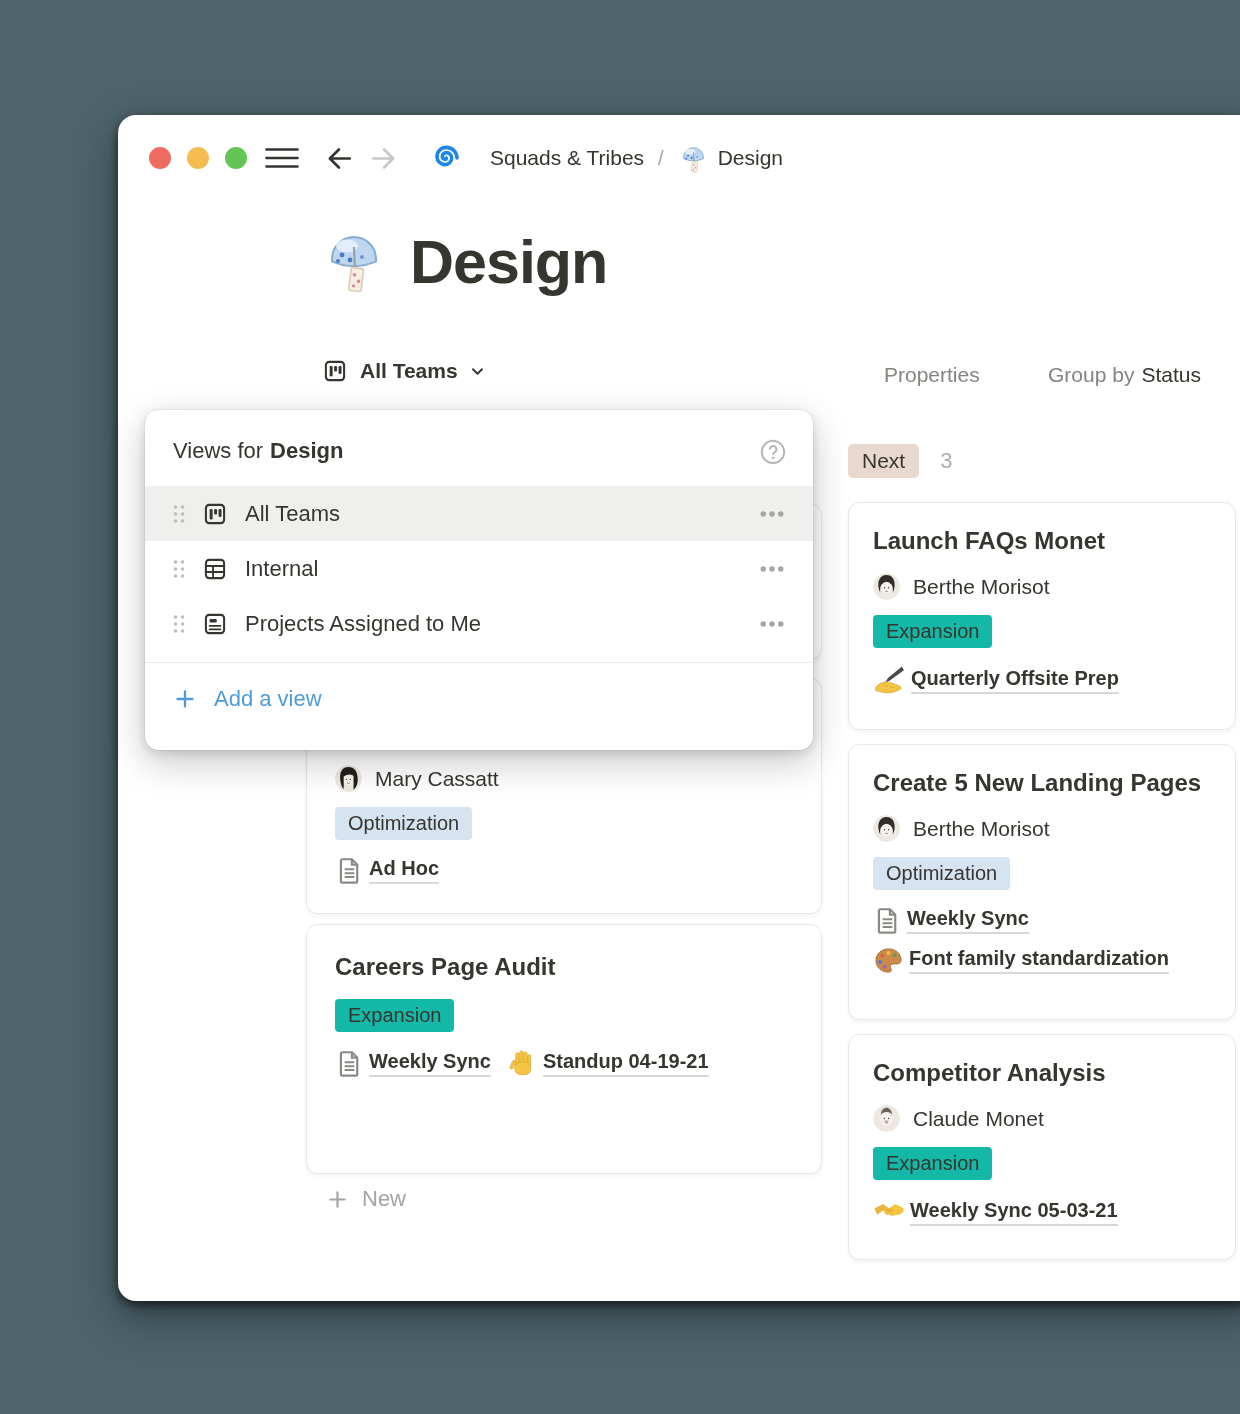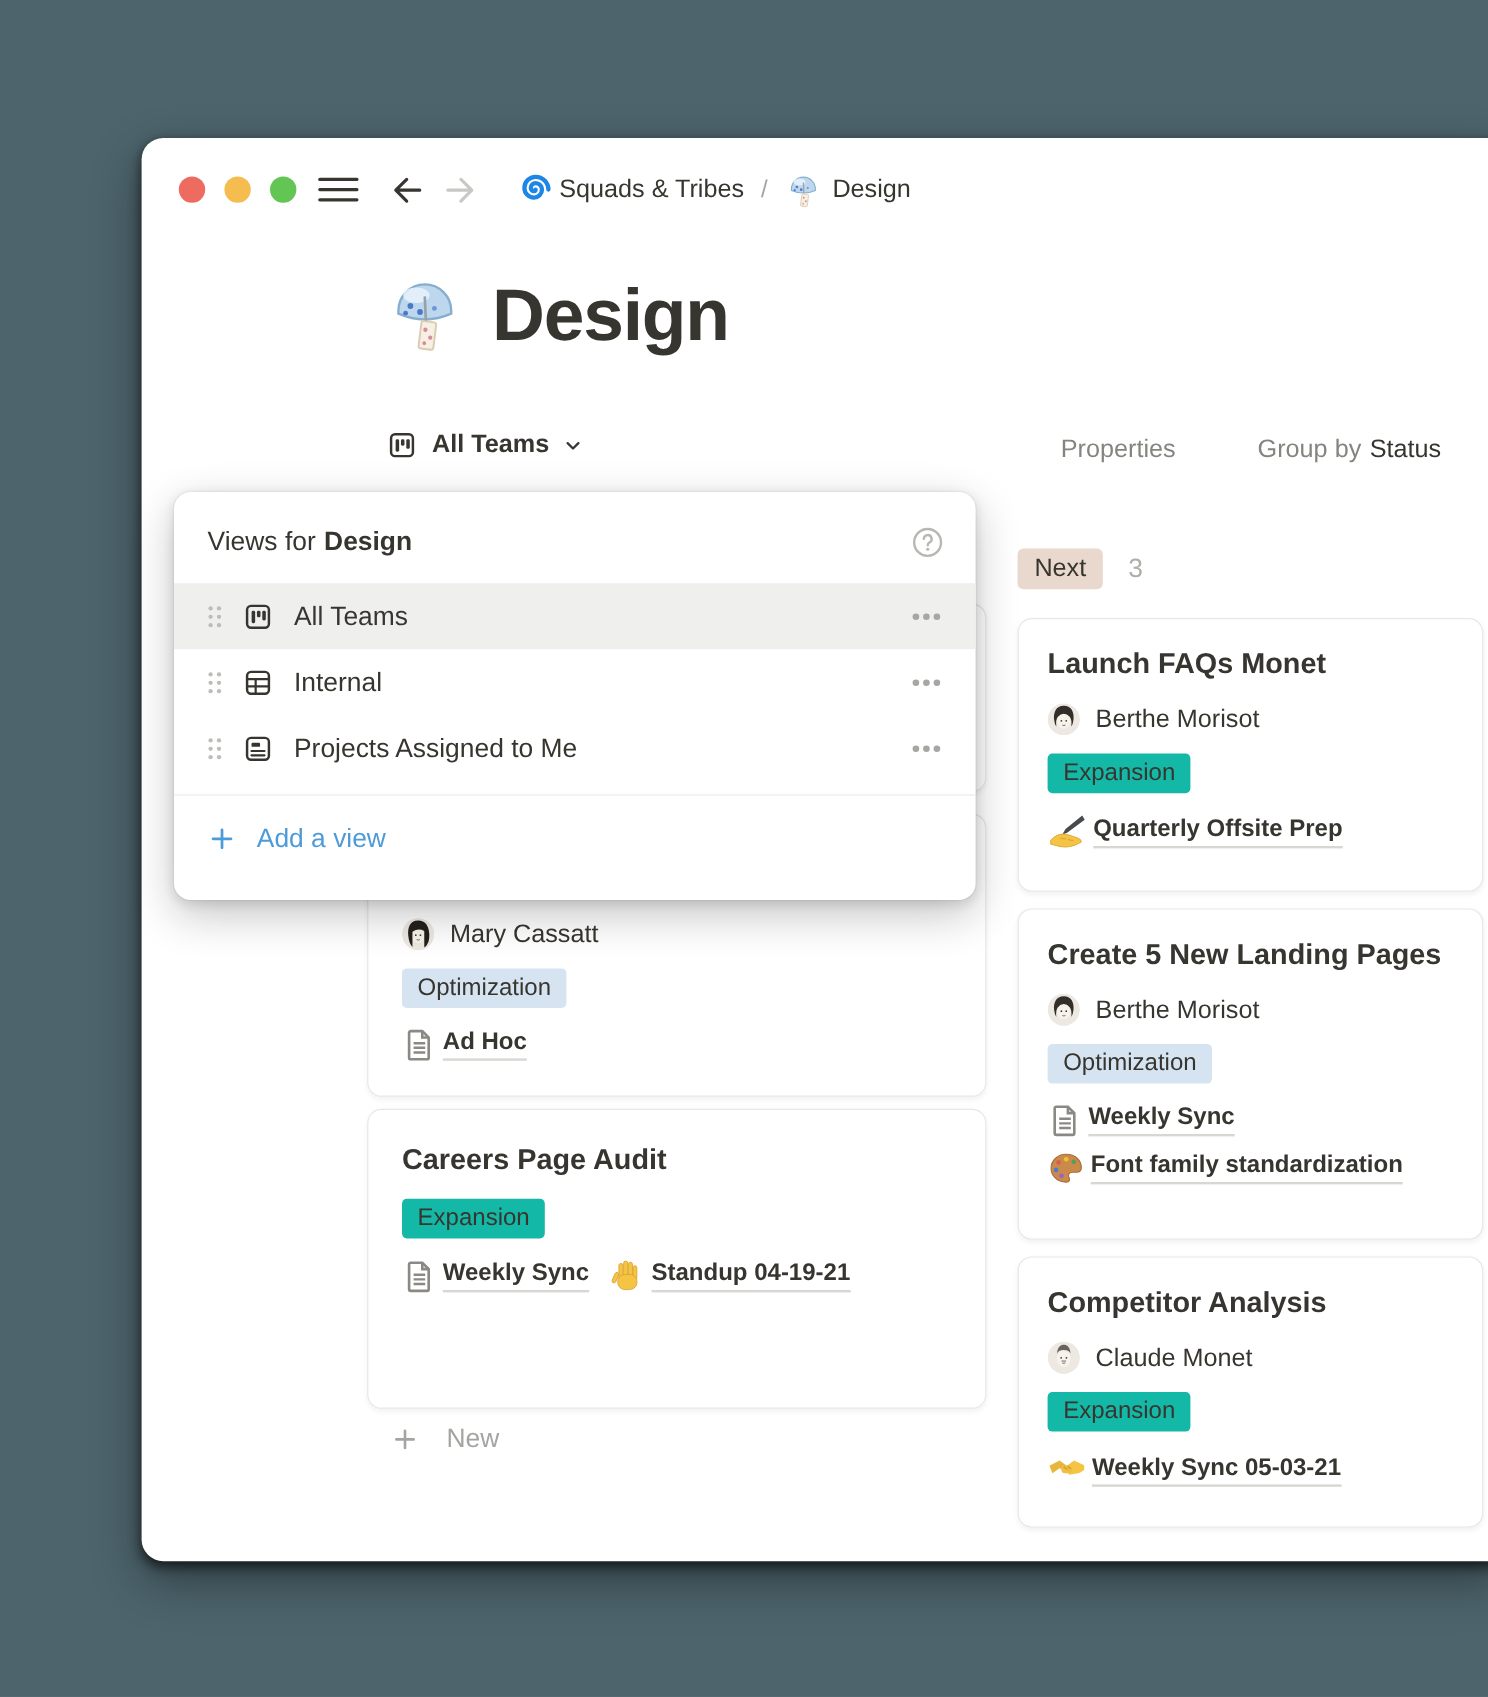--- a/index.html
+++ b/index.html
@@ -18,38 +18,38 @@
   .page-title{position:absolute;left:204px;top:114px;display:flex;align-items:flex-end;gap:24px;}
   .page-title h1{margin:0;font-size:61px;font-weight:700;letter-spacing:-1px;color:#37352F;line-height:1;}
   .viewtab{position:absolute;left:204px;top:243px;display:flex;align-items:center;gap:12px;}
   .viewtab .lbl{font-size:21px;font-weight:700;}
   .props{position:absolute;left:766px;top:248px;font-size:21px;color:#85847F;}
   .groupby{position:absolute;left:930px;top:248px;font-size:21px;color:#85847F;white-space:nowrap;}
   .groupby b{color:#37352F;font-weight:400;margin-left:7px;}
   
   .col{position:absolute;display:flex;flex-direction:column;}
   .col-left{left:188px;top:388px;width:516px;}
-  .col-right{left:730px;top:342px;width:388px;}
+  .col-right{left:730px;top:329px;width:388px;}
   .card{background:#fff;border:1px solid #E8E8E6;border-radius:12px;
         box-shadow:0 2px 4px rgba(15,15,15,.05);padding:24px;box-sizing:border-box;}
   .card h3{margin:0 0 18px;font-size:24px;font-weight:700;white-space:nowrap;min-height:28px;}
   .person{display:flex;align-items:center;gap:13px;margin-bottom:15px;margin-top:14px;}
   .person .avatar{width:27px;height:27px;border-radius:50%;overflow:hidden;flex:none;}
   .person .pname{font-size:21px;}
   .tag{display:inline-block;padding:5px 13px;border-radius:4px;font-size:20px;color:#37352F;margin-bottom:16px;}
   .tag-yellow{background:#14b8a6;}
   .tag-blue{background:#D6E4F2;}
   .links{display:flex;align-items:center;gap:16px;flex-wrap:nowrap;}
   .plink{display:flex;align-items:center;gap:5px;white-space:nowrap;}
   .plink .llbl{font-size:20px;font-weight:700;color:#37352F;
                border-bottom:2px solid #D8D7D3;padding-bottom:2px;}
   .group-head{display:flex;align-items:center;margin-bottom:24px;}
   .group-chip{background:#E9D8CE;color:#37352F;font-size:21px;padding:5px 14px;border-radius:5px;}
   .group-count{font-size:22px;color:#AEADA9;margin-left:21px;}
-  .new-row{display:flex;align-items:center;gap:23px;margin-top:12px;padding-left:20px;
+  .new-row{display:flex;align-items:center;gap:13px;margin-top:12px;padding-left:20px;
            color:#A5A4A1;font-size:22px;cursor:pointer;}
   
   .popup{position:absolute;left:27px;top:295px;width:668px;height:340px;background:#fff;
          border-radius:14px;z-index:50;box-sizing:border-box;
          box-shadow:0 0 0 1px rgba(15,15,15,.04),0 12px 36px rgba(15,15,15,.24),0 3px 10px rgba(15,15,15,.12);}
   .p-head{padding:28px 28px 0;font-size:22px;display:flex;align-items:center;}
   .p-head .subj{font-weight:700;margin-left:7px;}
   .p-help{position:absolute;right:26px;top:28px;color:#B8B7B4;cursor:pointer;background:none;border:none;padding:0;}
   .p-rows{margin-top:22px;}
   .p-row{height:55px;display:flex;align-items:center;padding:0 26px;cursor:pointer;}
@@ -222,21 +222,21 @@
       <button class="navbtn" style="margin-left:15px;color:#C9C8C5">
         <svg width="29" height="29">
             <use href="#i-arrow-right"></use>
           </svg>
       </button>
       <span style="margin-left:31px">
         <svg width="32" height="32">
             <use href="#i-spiral"></use>
           </svg>
       </span>
-      <span class="crumb-text" style="margin-left:5px">Squads &amp; Tribes</span>
+      <span class="crumb-text" style="margin-left:29px">Squads &amp; Tribes</span>
       <span class="crumb-sep" style="margin-left:14px">/</span>
       <span style="margin-left:15px">
         <svg width="29" height="29">
             <use href="#i-chime"></use>
           </svg>
       </span>
       <span class="crumb-text" style="margin-left:10px">Design</span>
     </div>
 
     <div class="page-title">

